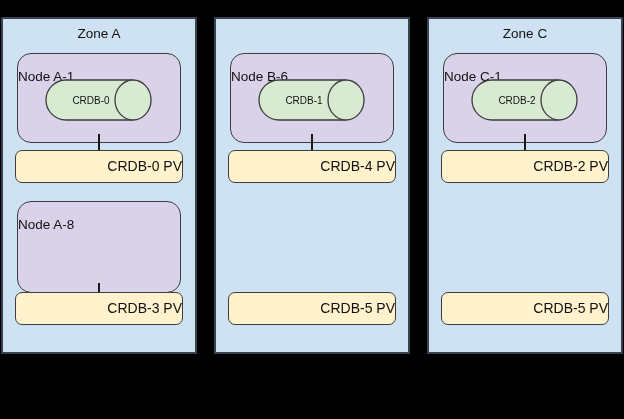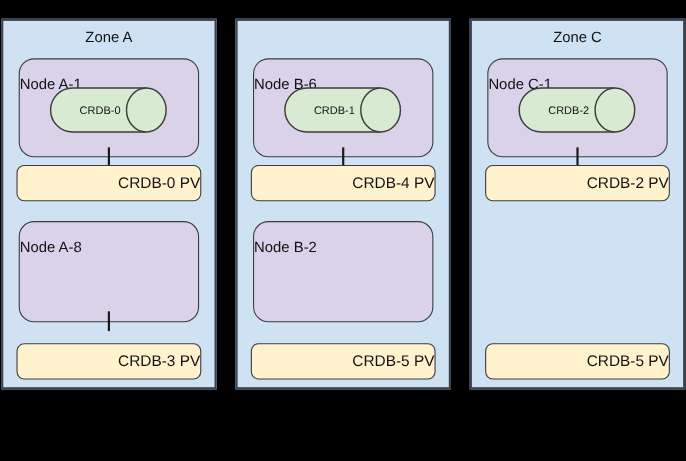--- a/index.html
+++ b/index.html
@@ -33,21 +33,21 @@
   .pod text{font-family:"Liberation Sans",sans-serif;font-size:10px;fill:var(--text);}
 
   .connector{position:absolute;left:95px;width:2px;background:var(--connector);}
   .connector-1{top:115px;height:17px;}
   .connector-2{top:264px;height:18px;}
 
   .pv{position:absolute;left:12px;width:168px;height:33px;background:var(--pv-fill);
       border:1px solid var(--shape-border);border-radius:7px;
       text-align:right;font-size:14px;line-height:31px;padding-left:41px;}
   .pv-1{top:131px;}
-  .pv-2{top:293px;}
+  .pv-2{top:273px;}
 </style>
 </head>
 <body>
 
 <div class="canvas">
 
   <div class="zone zone-a">
     <div class="zone-title">Zone A</div>
 
     <div class="node node-1">
@@ -78,23 +78,20 @@
     <div class="pod pod-1">
       <svg viewBox="0 0 110 42">
         <path d="M88,1 H22 A20,20 0 0 0 22,41 H88 Z" fill="#d9ead3" stroke="#3d3d3d" stroke-width="1.3"></path>
         <ellipse cx="89" cy="21" rx="18" ry="20" fill="#d9ead3" stroke="#3d3d3d" stroke-width="1.3"></ellipse>
         <text x="47" y="25" text-anchor="middle">CRDB-1</text>
       </svg>
     </div>
     <div class="connector connector-1"></div>
     <div class="pv pv-1">CRDB-4 PV</div>
 
-    <div class="node node-2">
-      <div class="node-title">Node B-2</div>
-    </div>
     <div class="pv pv-2">CRDB-5 PV</div>
   </div>
 
   <div class="zone zone-c">
     <div class="zone-title">Zone C</div>
 
     <div class="node node-1">
       <div class="node-title">Node C-1</div>
     </div>
     <div class="pod pod-1">

